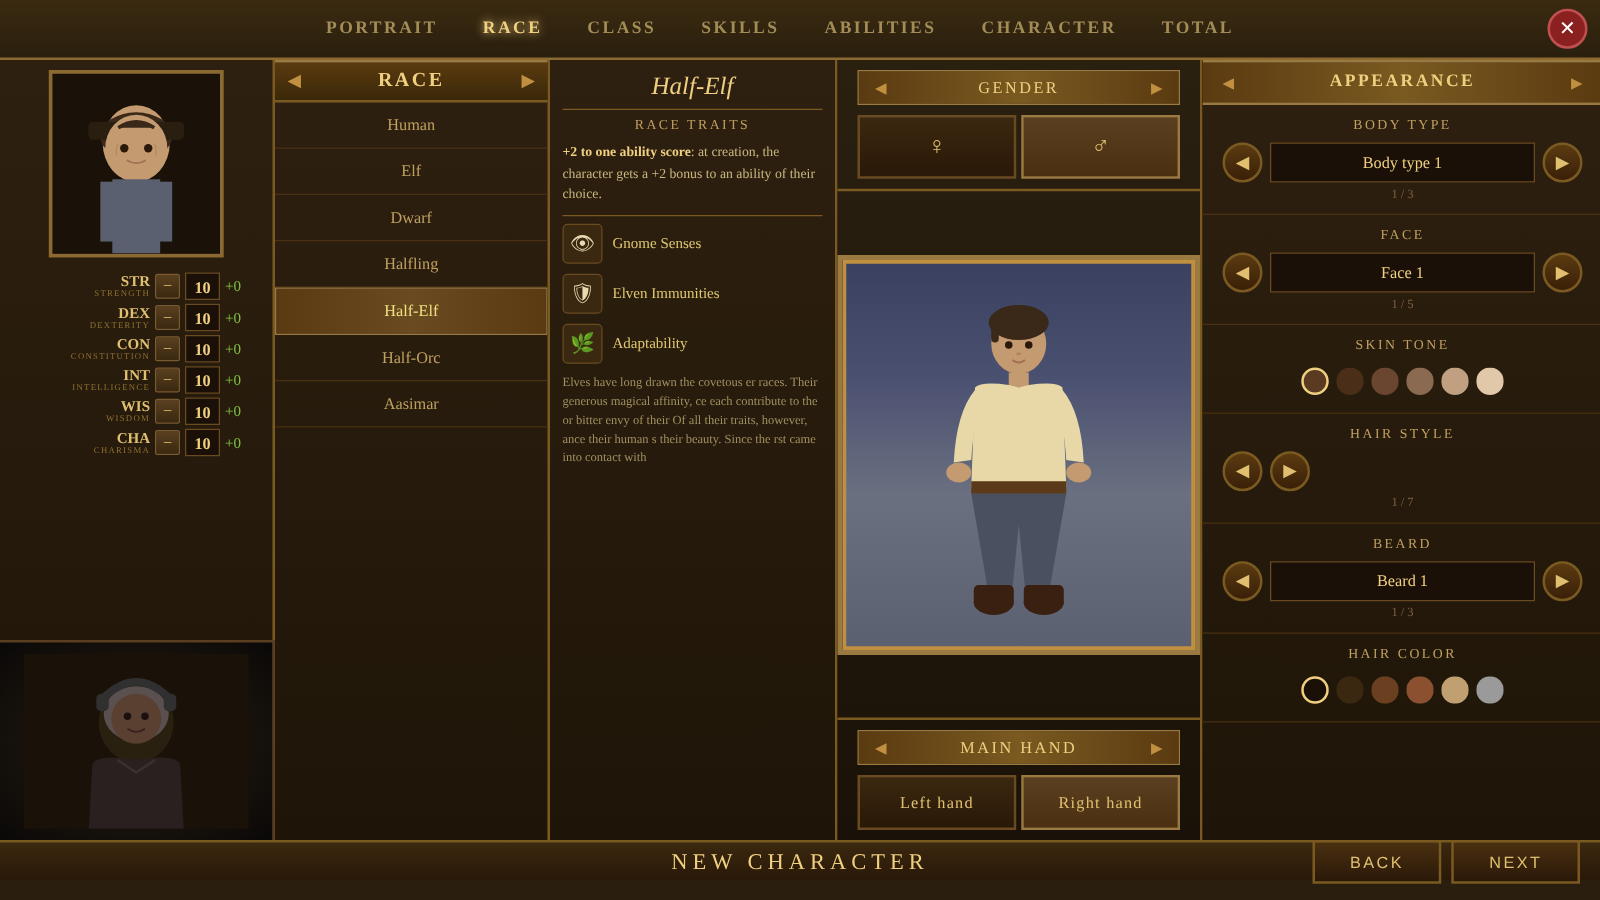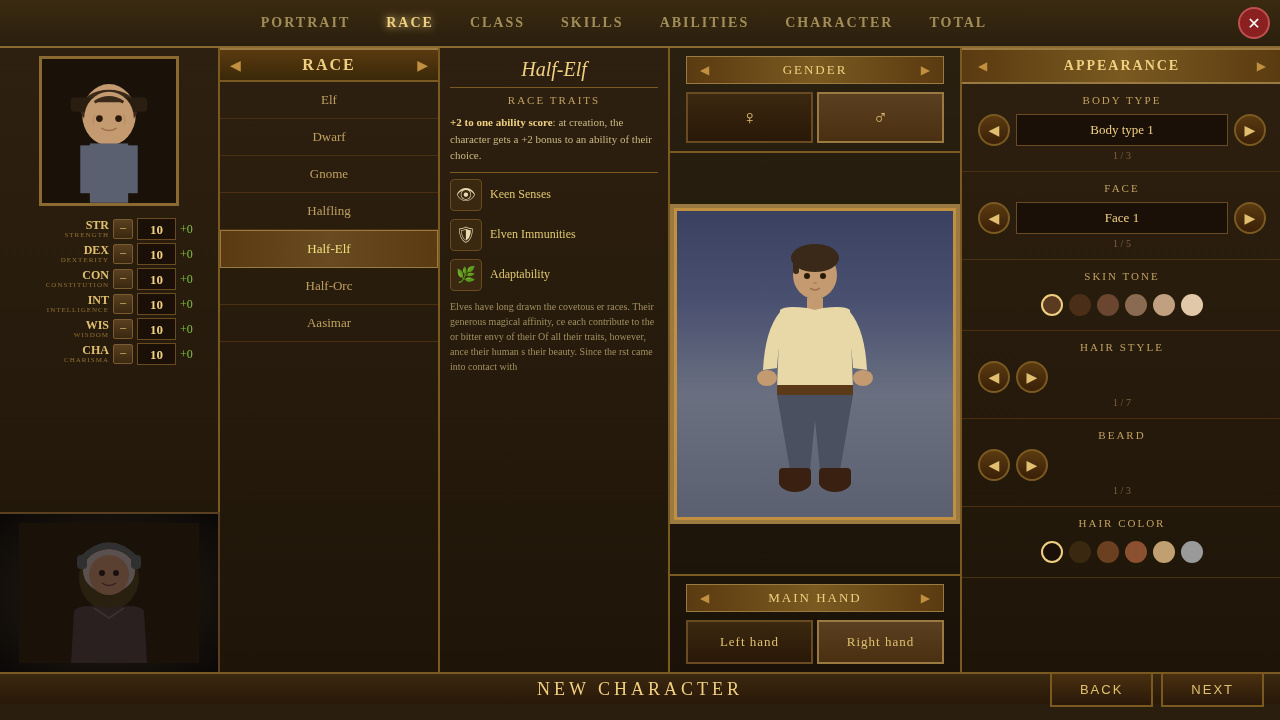--- a/index.html
+++ b/index.html
@@ -123,21 +123,21 @@
       height: 20px;
       background: linear-gradient(180deg, #5a4020 0%, #3a2810 100%);
       border: 1px solid #7a5a30;
       color: #e0c070;
       font-size: 13px;
       display: flex; align-items: center; justify-content: center;
       cursor: pointer;
       border-radius: 2px;
     }
     .stat-value {
-      width: 39px;
+      width: 28px;
       height: 22px;
       background: #1a1008;
       border: 1px solid #6a4a20;
       color: #f0d080;
       font-size: 13px;
       font-weight: bold;
       text-align: center;
       line-height: 22px;
     }
     .stat-bonus {
@@ -596,41 +596,41 @@
     </div>
   </div>
 
   <div class="race-panel">
     <div class="race-header">
       <span class="race-arrow">◀</span>
       <span class="race-header-title">RACE</span>
       <span class="race-arrow">▶</span>
     </div>
     <div class="race-list">
+      <div class="race-item">Human</div>
       <div class="race-item">Elf</div>
       <div class="race-item">Dwarf</div>
-      <div class="race-item">Gnome</div>
       <div class="race-item">Halfling</div>
       <div class="race-item active">Half-Elf</div>
       <div class="race-item">Half-Orc</div>
       <div class="race-item">Aasimar</div>
     </div>
   </div>
 
   <div class="center-race">
     <div class="race-title-center">Half-Elf</div>
     <div class="race-divider"></div>
     <div class="race-traits-header">RACE TRAITS</div>
     <div class="race-trait-text">
       <strong>+2 to one ability score</strong>: at creation, the character gets a +2 bonus to an ability of their choice.
     </div>
     <div class="race-divider"></div>
     <div class="trait-item">
       <div class="trait-icon">👁</div>
-      <div class="trait-name">Keen Senses</div>
+      <div class="trait-name">Gnome Senses</div>
     </div>
     <div class="trait-item">
       <div class="trait-icon">🛡</div>
       <div class="trait-name">Elven Immunities</div>
     </div>
     <div class="trait-item">
       <div class="trait-icon">🌿</div>
       <div class="trait-name">Adaptability</div>
     </div>
     <div class="race-lore">Elves have long drawn the covetous er races. Their generous magical affinity, ce each contribute to the or bitter envy of their Of all their traits, however, ance their human s their beauty. Since the rst came into contact with</div>
@@ -747,20 +747,21 @@
         <div class="app-arrow-btn">◀</div>
         <div class="app-arrow-btn">▶</div>
       </div>
       <div class="app-counter">1 / 7</div>
     </div>
 
     <div class="appearance-section">
       <div class="appearance-section-title">BEARD</div>
       <div class="appearance-selector">
         <div class="app-arrow-btn">◀</div>
+        <div class="app-value-box">Beard 1</div>
         <div class="app-arrow-btn">▶</div>
       </div>
       <div class="app-counter">1 / 3</div>
     </div>
 
     <div class="appearance-section">
       <div class="appearance-section-title">HAIR COLOR</div>
       <div class="color-swatches">
         <div class="color-swatch active" style="background:#1a1008;"></div>
         <div class="color-swatch" style="background:#3a2810;"></div>

